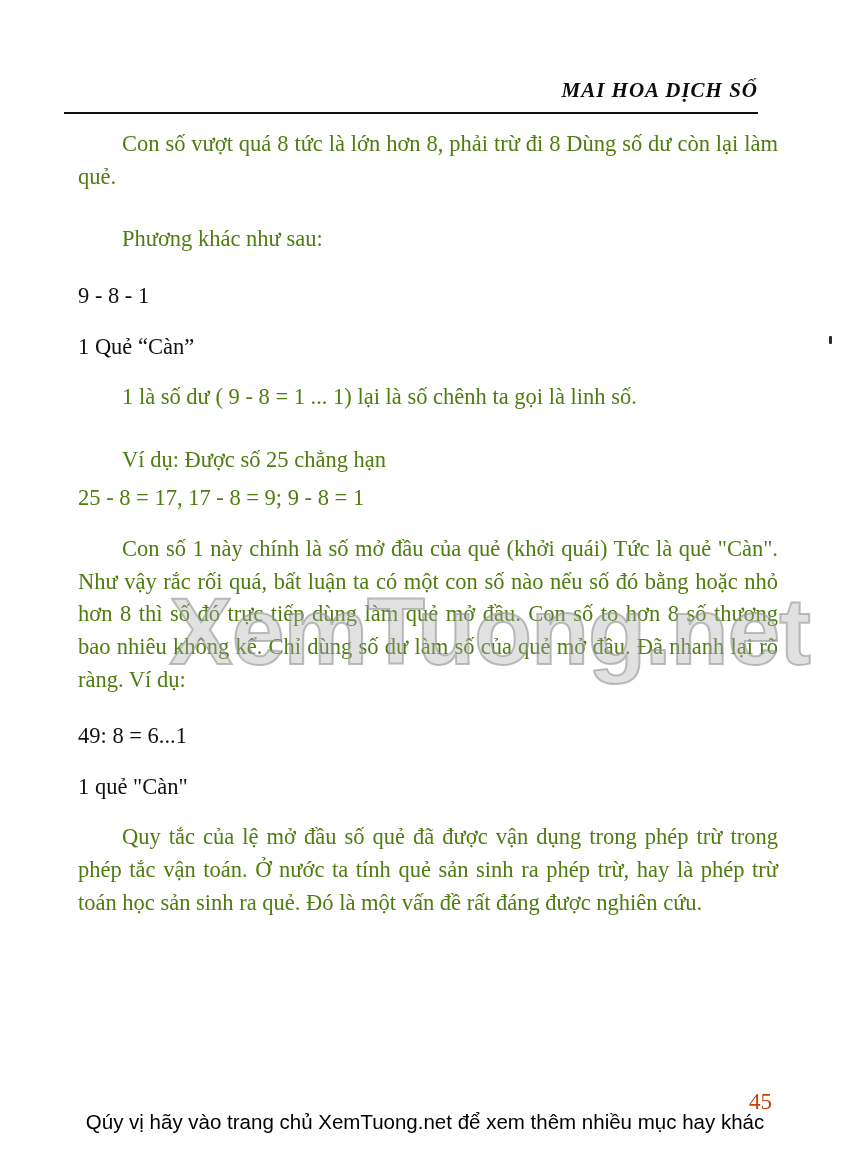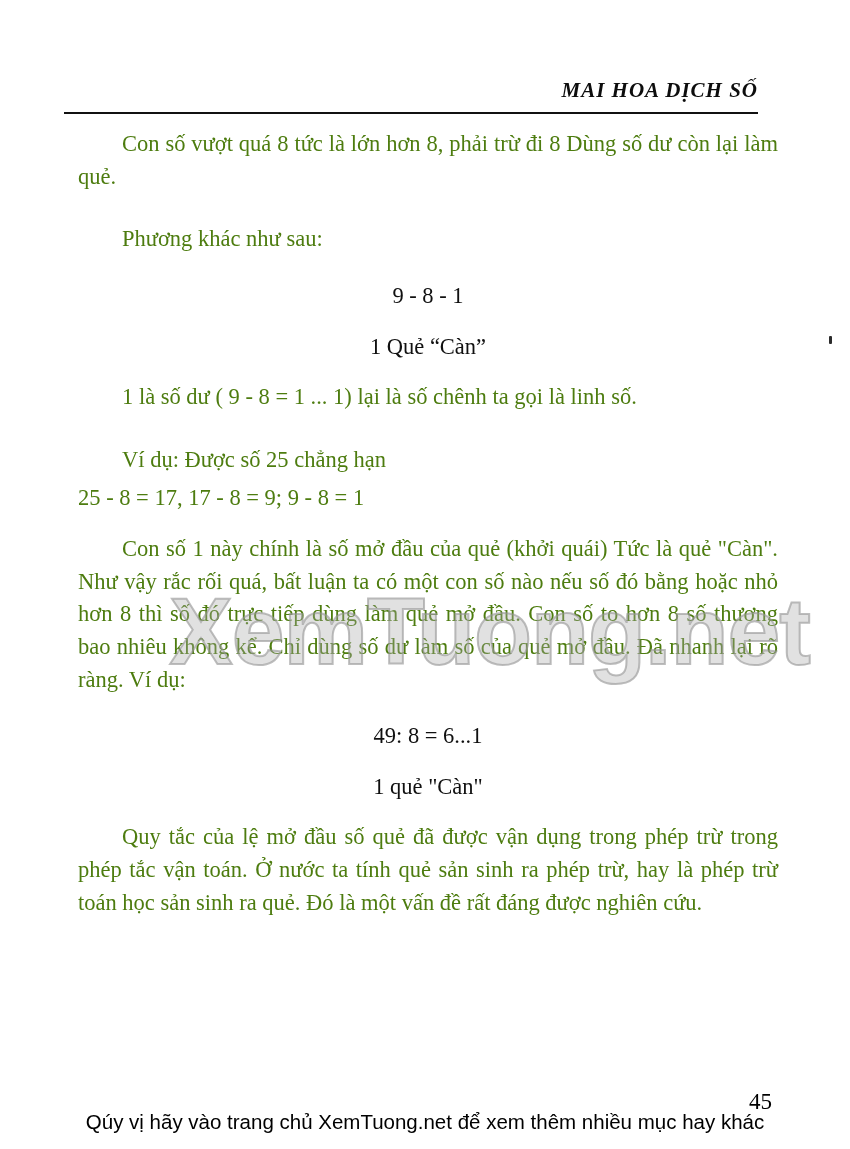--- a/index.html
+++ b/index.html
@@ -63,21 +63,20 @@
     text-align: justify;
     text-indent: 44px;
     color: #4d7c0f;
   }
   p.para.noindent {
     text-indent: 0;
   }
   p.center {
     margin: 0;
     text-indent: 0;
-    text-align: center;
     font-size: 22.5px;
     line-height: 1.45;
   }
   .gap-sm { height: 12px; }
   .gap-md { height: 18px; }
 
   
   .watermark {
     position: absolute;
     left: 40px;
@@ -112,21 +111,21 @@
     border-radius: 1px;
   }
 
   
   .page-number {
     position: absolute;
     right: 78px;
     top: 1089px;
     font-size: 23px;
     font-family: "Liberation Serif", serif;
-    color: #000000;
+    color: #c2410c;
   }
   .footer-note {
     position: absolute;
     left: 0;
     right: 0;
     top: 1110px;
     text-align: center;
     font-family: "Liberation Sans", sans-serif;
     font-size: 20.5px;
     color: #000000;

